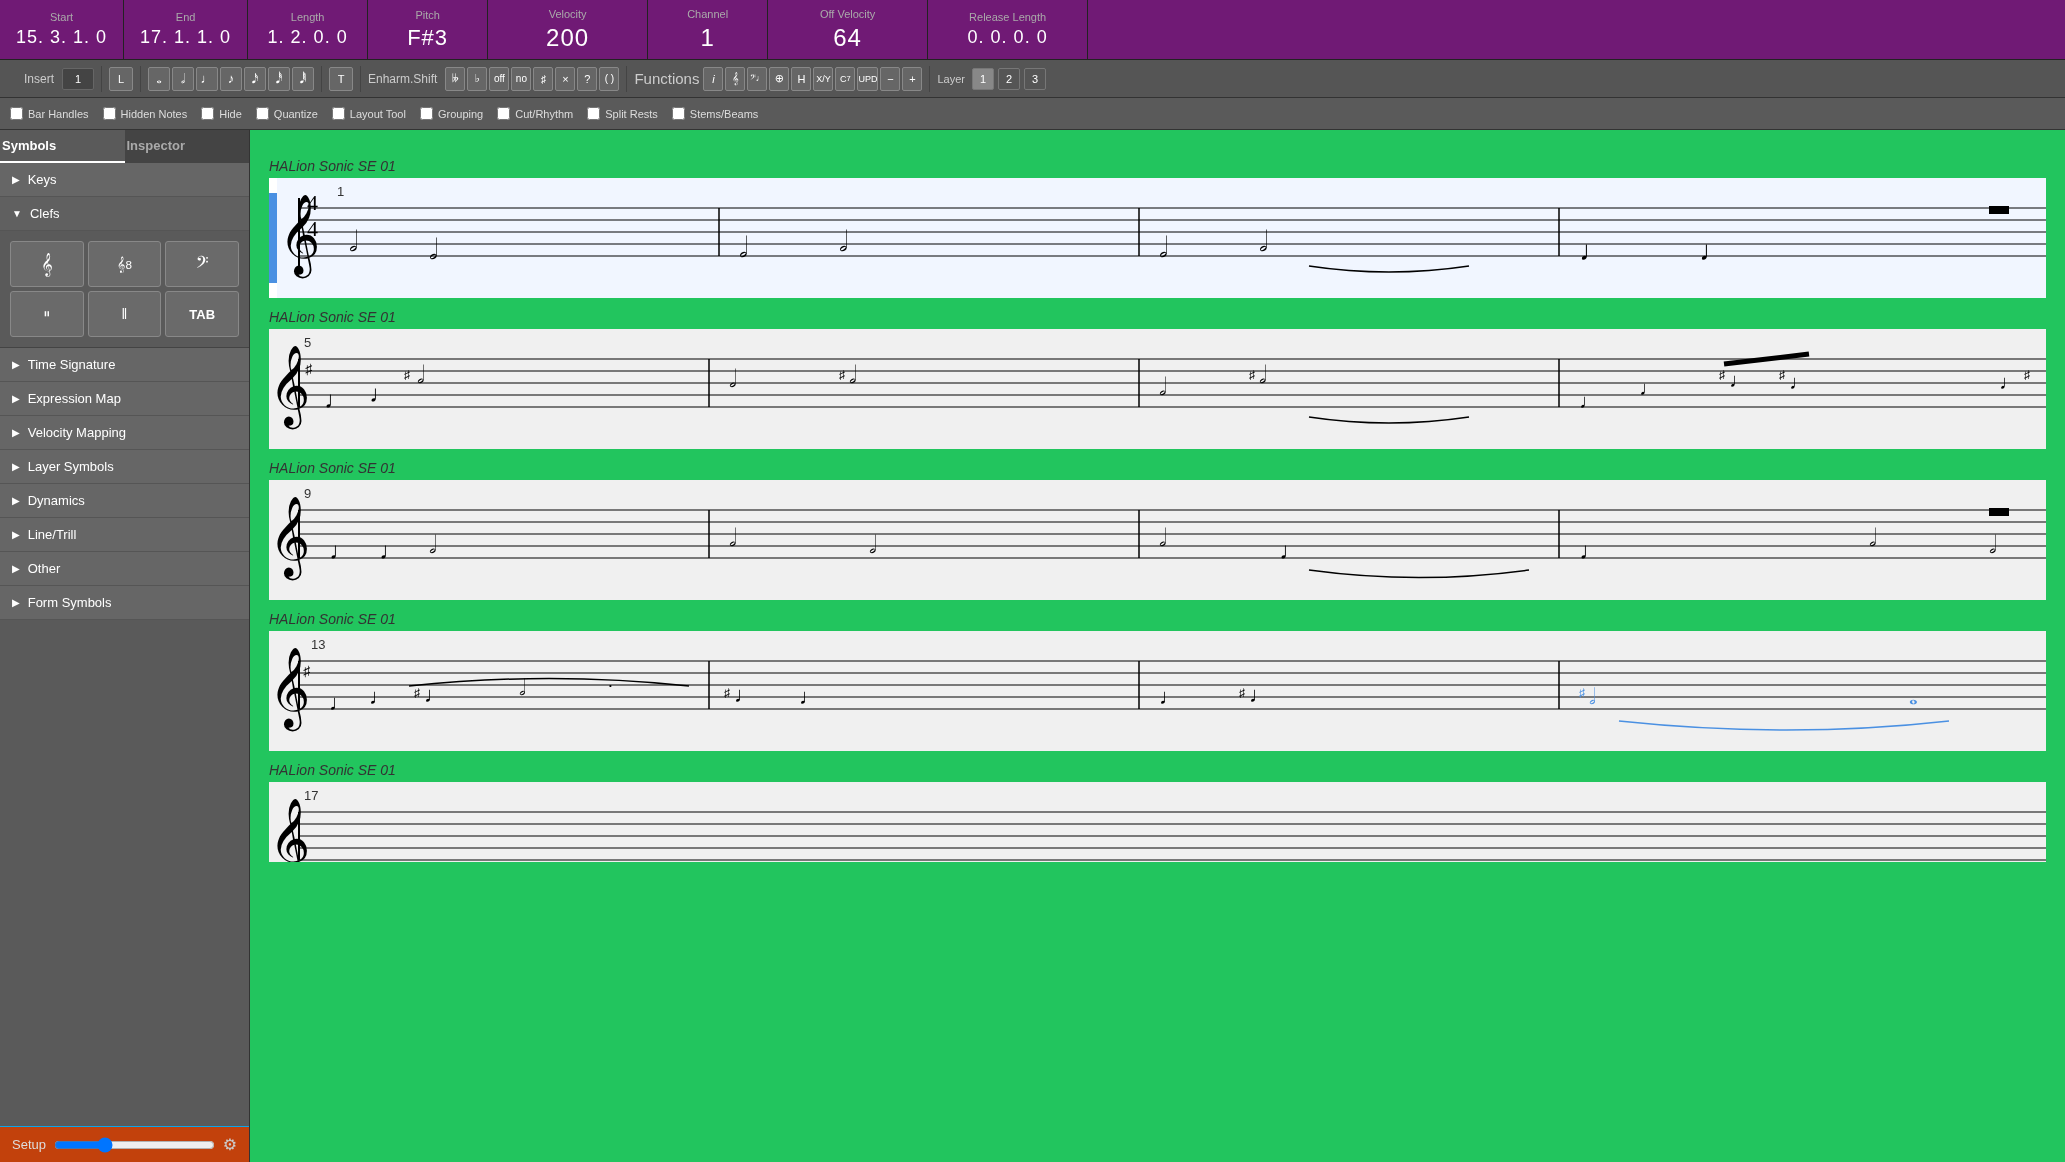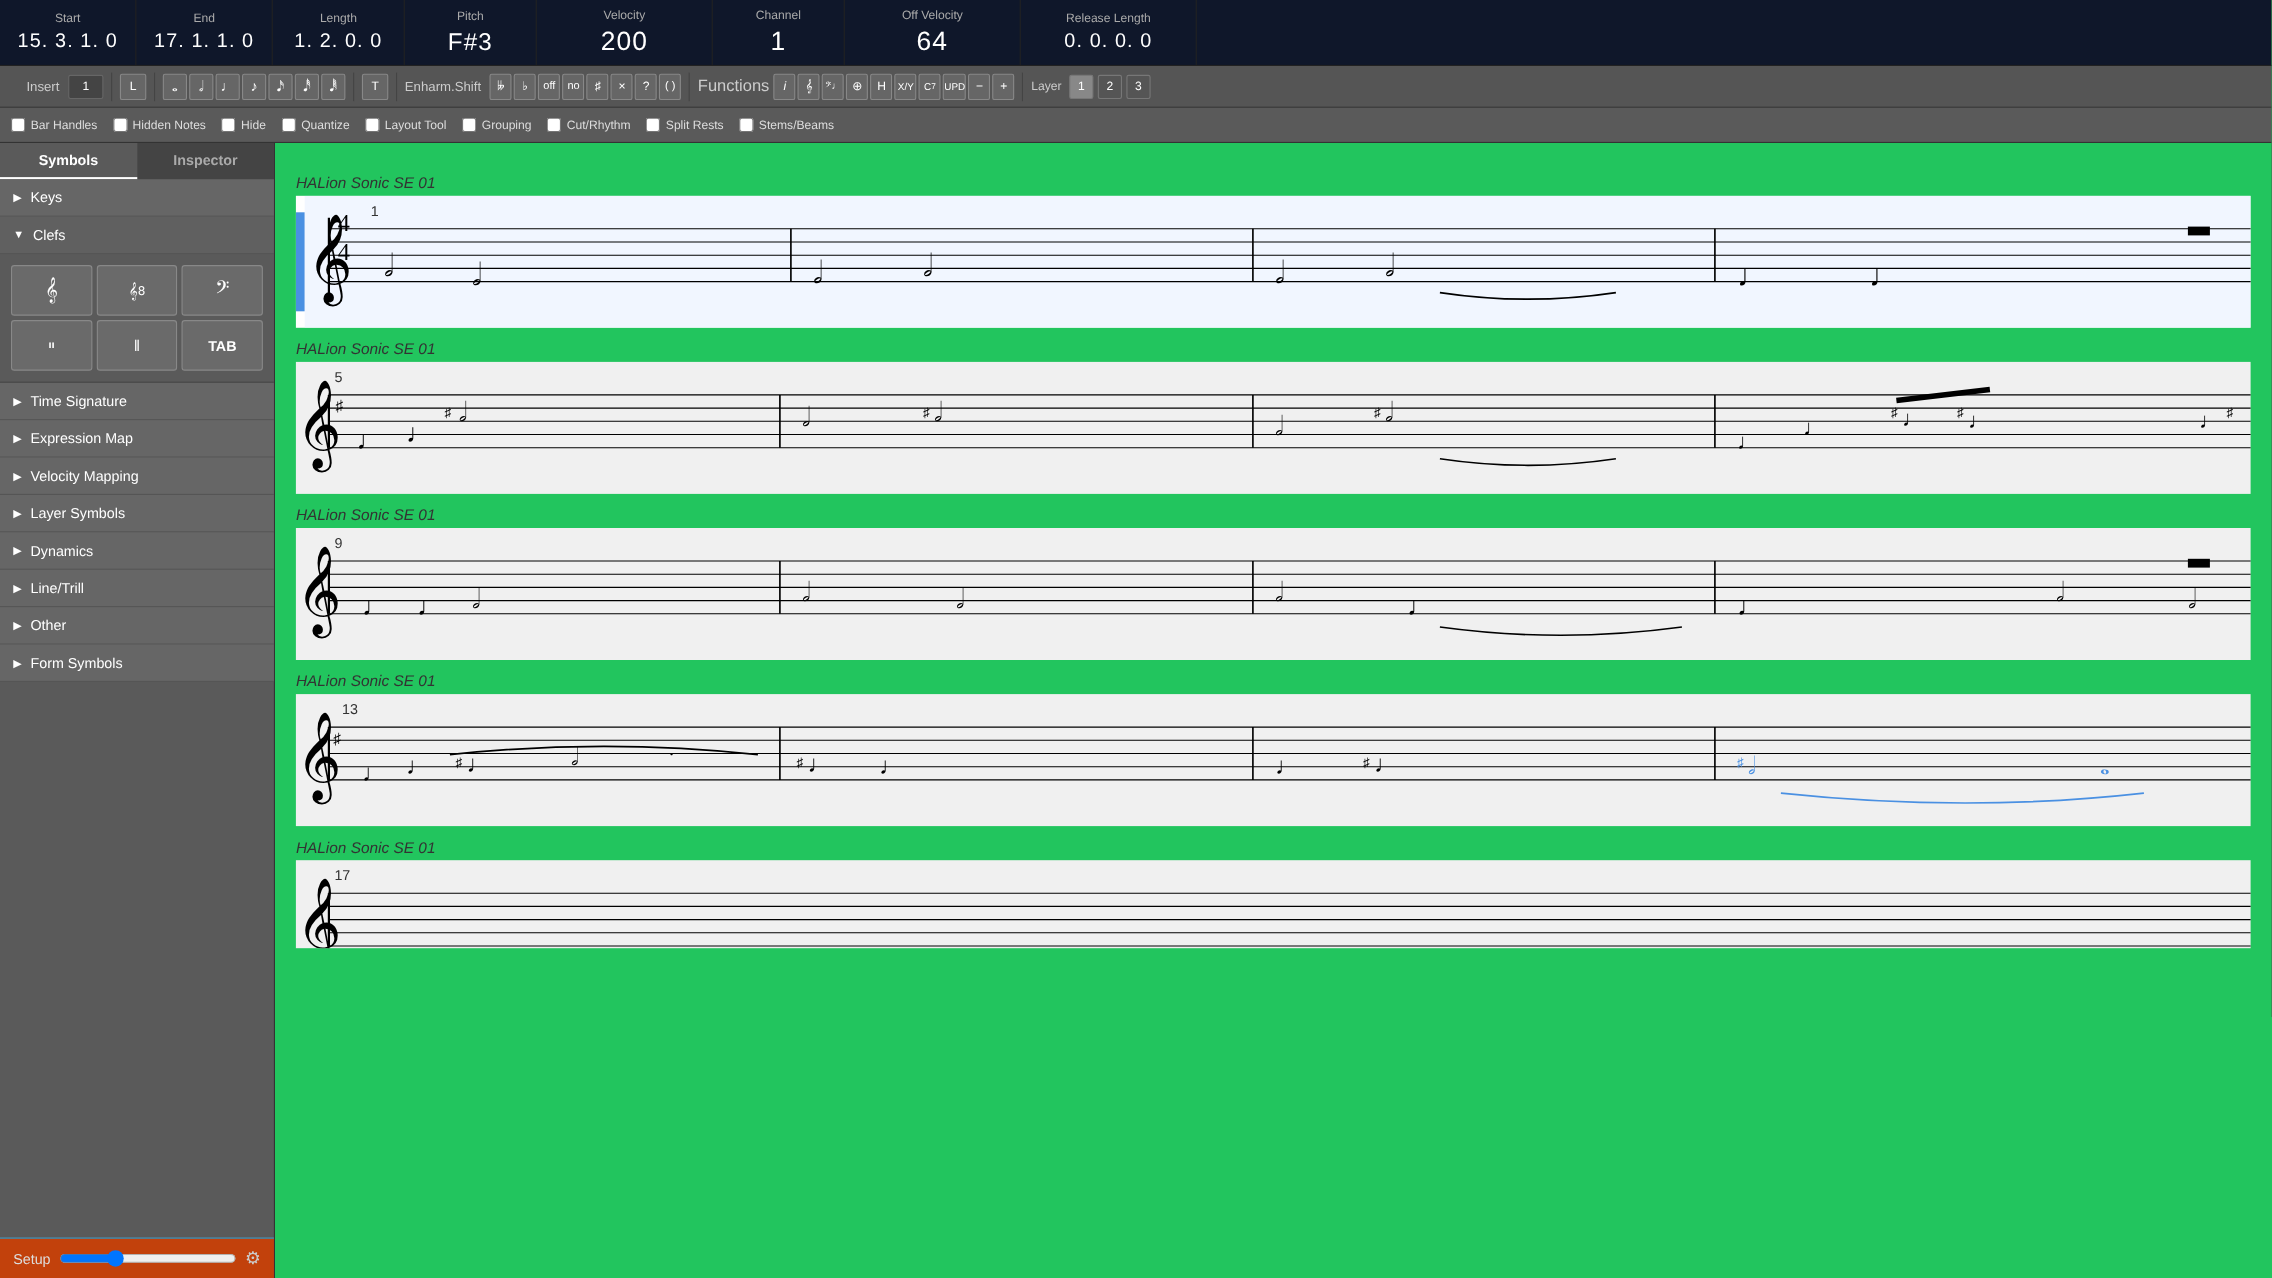--- a/index.html
+++ b/index.html
@@ -1,21 +1,21 @@
 <!DOCTYPE html>
 <html><head>
   <meta charset="utf-8">
   <style>
     * { box-sizing: border-box; margin: 0; padding: 0; }
     body { background: #4a4a4a; font-family: 'Arial', sans-serif; font-size: 12px; color: #fff; overflow: hidden; width: 2065px; height: 1162px; }
 
     
     .top-bar {
       display: flex;
-      background: #0f172a;
+      background: #701a75;
       border-bottom: 1px solid #222;
       height: 60px;
     }
     .top-bar-section {
       display: flex;
       flex-direction: column;
       align-items: center;
       justify-content: center;
       border-right: 1px solid #222;
       padding: 4px 16px;
@@ -109,21 +109,21 @@
       border-right: 1px solid #333;
       display: flex;
       flex-direction: column;
       flex-shrink: 0;
     }
     .sidebar-tabs {
       display: flex;
       background: #4a4a4a;
     }
     .sidebar-tab {
-      flex: 1; padding: 8px 12px; text-align: center;
+      flex: 1; padding: 8px 2px; text-align: left;
       font-size: 13px; font-weight: bold; cursor: pointer;
       border-bottom: 2px solid transparent;
     }
     .sidebar-tab.active {
       background: #5a5a5a;
       border-bottom: 2px solid #fff;
     }
     .sidebar-tab:not(.active) {
       background: #444;
       color: #aaa;

